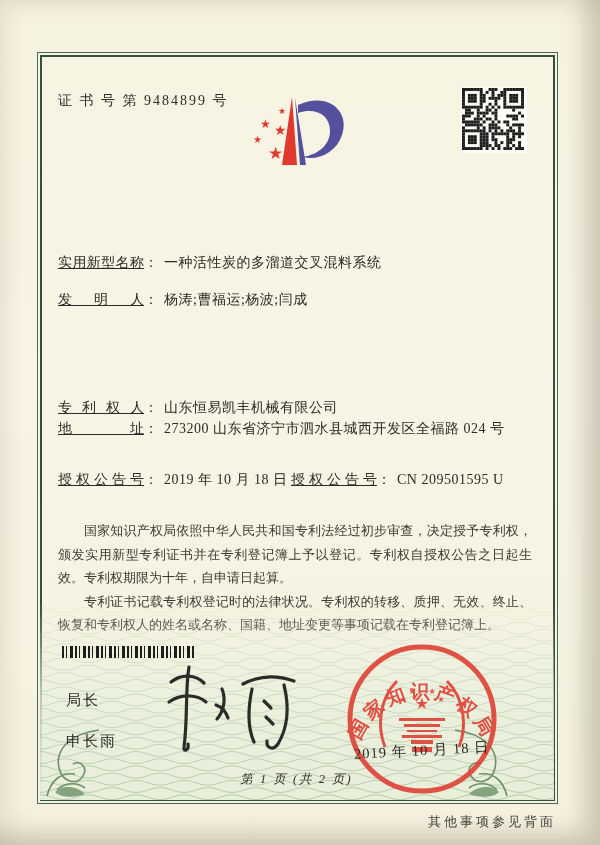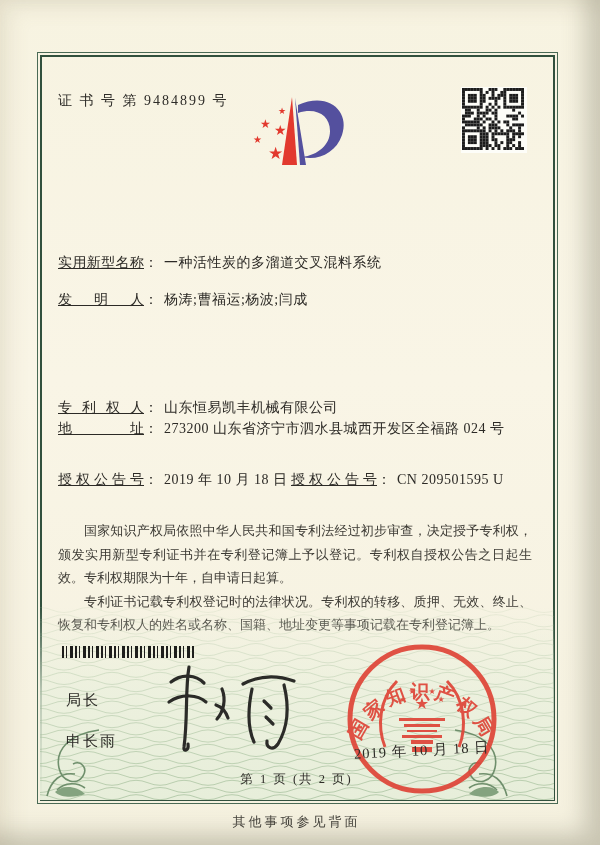--- a/index.html
+++ b/index.html
@@ -19,22 +19,22 @@
   .body-text{position:absolute;left:58px;top:519px;width:474px;font-size:13px;line-height:23.5px;color:#3c3a34;text-align:justify;}
   .body-text p{margin:0;text-indent:2em;}
   .guilloche-wrap{position:absolute;left:40px;top:606px;width:514px;height:194px;background:linear-gradient(180deg,rgba(233,240,221,0) 0%,rgba(233,240,221,.75) 45%,#e7eeda 100%);}
   .guilloche-wrap svg{width:100%;height:100%;display:block;}
   .barcode{position:absolute;left:62px;top:646px;width:132px;height:12px;background:repeating-linear-gradient(90deg,#1e1e1c 0 2px,transparent 2px 4px,#1e1e1c 4px 5px,transparent 5px 8px,#1e1e1c 8px 11px,transparent 11px 13px);}
   .director-label{position:absolute;left:66px;top:691px;font-size:15px;letter-spacing:2px;color:#2b2a26;font-family:"Liberation Sans","DejaVu Sans",sans-serif;}
   .director-name{position:absolute;left:66px;top:732px;font-size:15px;letter-spacing:2px;color:#2b2a26;font-family:Liberation Sans, sans-serif;}
   .signature{position:absolute;left:155px;top:655px;width:158px;height:102px;}
   .seal{position:absolute;left:344px;top:641px;width:156px;height:156px;opacity:.93;}
   .seal-date{position:absolute;left:354px;top:740px;width:180px;font-size:14.5px;letter-spacing:1px;color:#2e2c28;transform:rotate(-3deg);}
-  .page-info{position:absolute;left:37px;top:771px;width:519px;text-align:center;font-size:12.5px;letter-spacing:2px;color:#2e2c28;}
-  .back-note{position:absolute;left:37px;top:813px;width:519px;text-align:center;font-size:13px;letter-spacing:3px;color:#45433c;}
+  .page-info{position:absolute;left:37px;top:771px;width:519px;text-align:center;font-size:12.5px;letter-spacing:2px;color:#2e2c28;font-style:italic;}
+  .back-note{position:absolute;left:37px;top:813px;width:519px;text-align:right;font-size:13px;letter-spacing:3px;color:#45433c;}
   .flourish{position:absolute;width:64px;height:72px;}
   .flourish.fl-left{left:41px;top:726px;}
   .flourish.fl-right{left:449px;top:726px;transform:scaleX(-1);}
 </style>
 </head>
 <body>
 
 <div class="page">
 
   <div class="frame">

